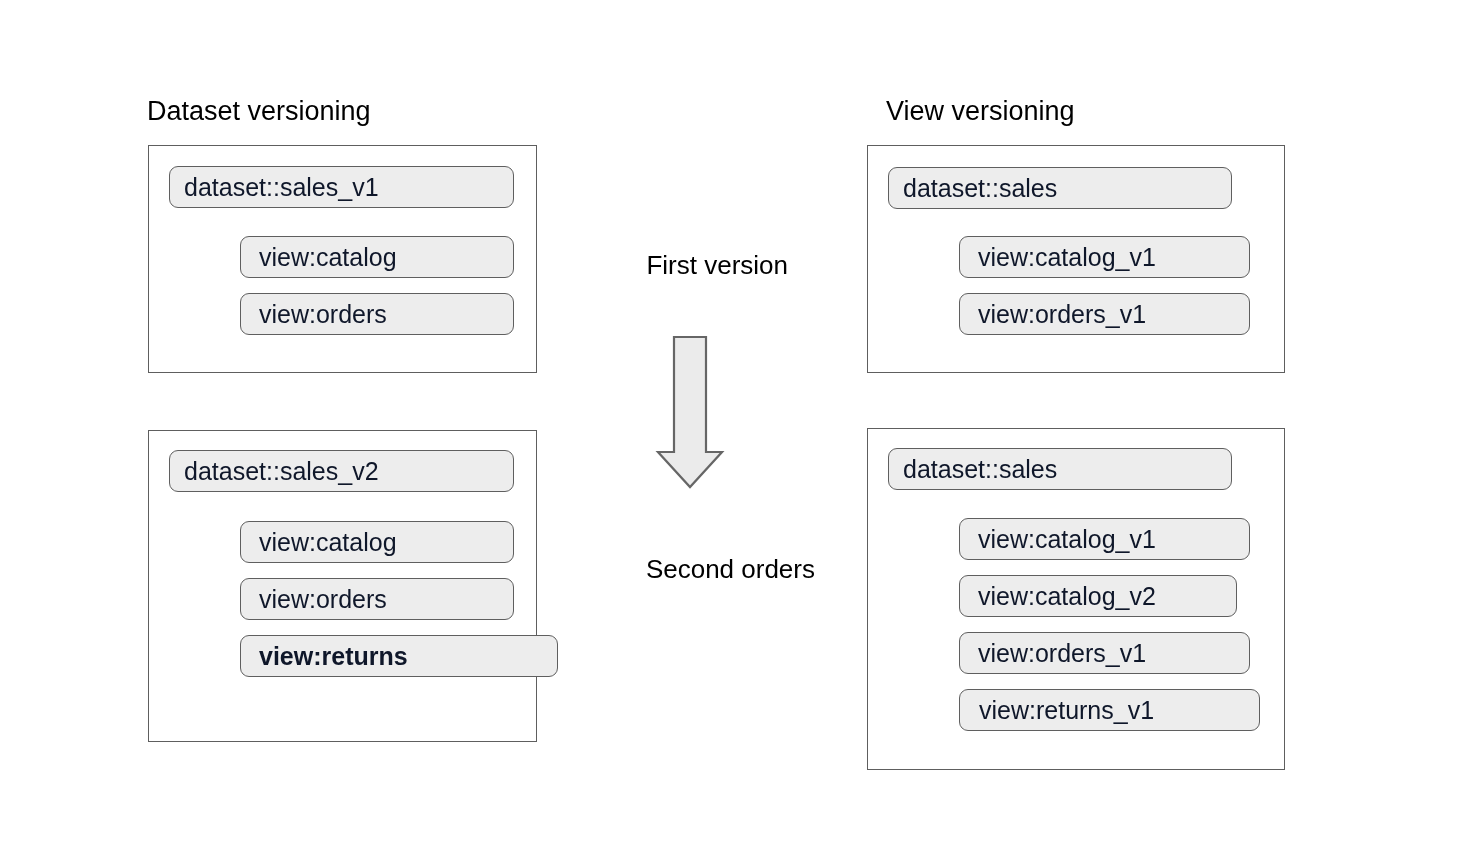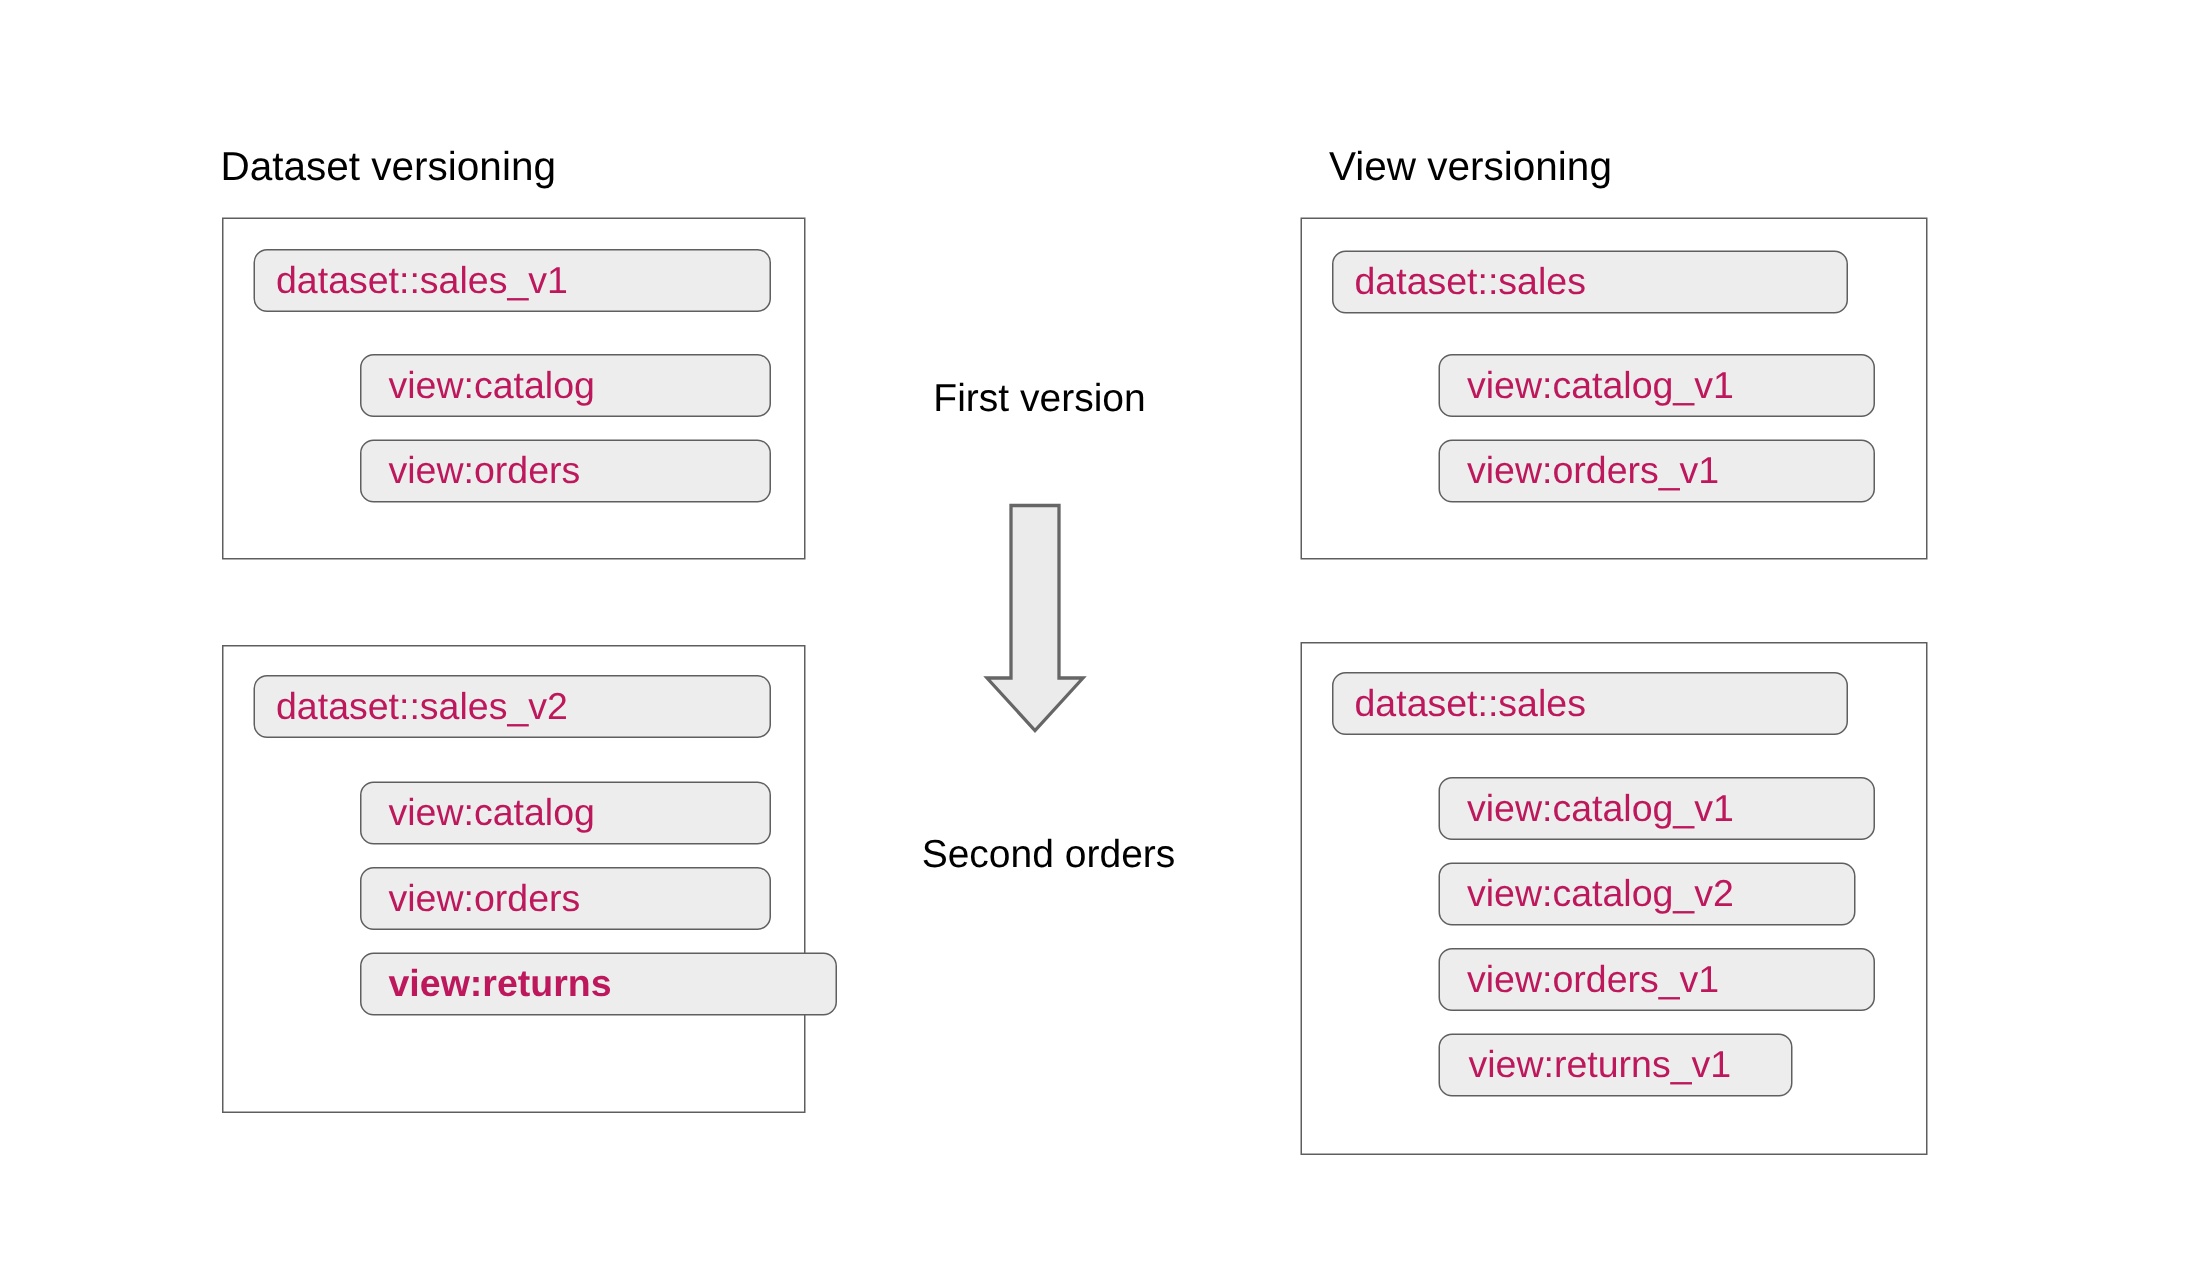--- a/index.html
+++ b/index.html
@@ -40,33 +40,33 @@
     position: absolute;
     box-sizing: border-box;
     background: #ededed;
     border: 1.6px solid #5f5f5f;
     border-radius: 9px;
     display: flex;
     align-items: center;
     padding-left: 14px;
     font-size: 25px;
     line-height: 28px;
-    color: #be185d;
+    color: #0f172a;
     white-space: nowrap;
   }
   .pill.view {
     padding-left: 18px;
   }
   .flow-label {
     position: absolute;
     font-size: 26px;
     line-height: 30px;
     color: #000000;
     white-space: nowrap;
-    text-align: center;
+    text-align: right;
   }
   .arrow-wrap {
     position: absolute;
   }
   .arrow-wrap svg { display: block; }
 </style>
 </head>
 <body>
 
 <div class="canvas">
@@ -99,15 +99,15 @@
   <div class="group-box" style="left:867px; top:145px; width:418px; height:228px;"></div>
   <div class="pill" style="left:888px; top:167px; width:344px; height:42px;">dataset::sales</div>
   <div class="pill view" style="left:959px; top:236px; width:291px; height:42px;">view:catalog_v1</div>
   <div class="pill view" style="left:959px; top:293px; width:291px; height:42px;">view:orders_v1</div>
 
   <div class="group-box" style="left:867px; top:428px; width:418px; height:342px;"></div>
   <div class="pill" style="left:888px; top:448px; width:344px; height:42px;">dataset::sales</div>
   <div class="pill view" style="left:959px; top:518px; width:291px; height:42px;">view:catalog_v1</div>
   <div class="pill view" style="left:959px; top:575px; width:278px; height:42px;">view:catalog_v2</div>
   <div class="pill view" style="left:959px; top:632px; width:291px; height:42px;">view:orders_v1</div>
-  <div class="pill view" style="left:959px; top:689px; width:236px; height:42px;padding-left:19px;">view:returns_v1</div>
+  <div class="pill view" style="left:959px; top:689px; width:301px; height:42px;padding-left:19px;">view:returns_v1</div>
 
 </div>
 
 </body></html>

